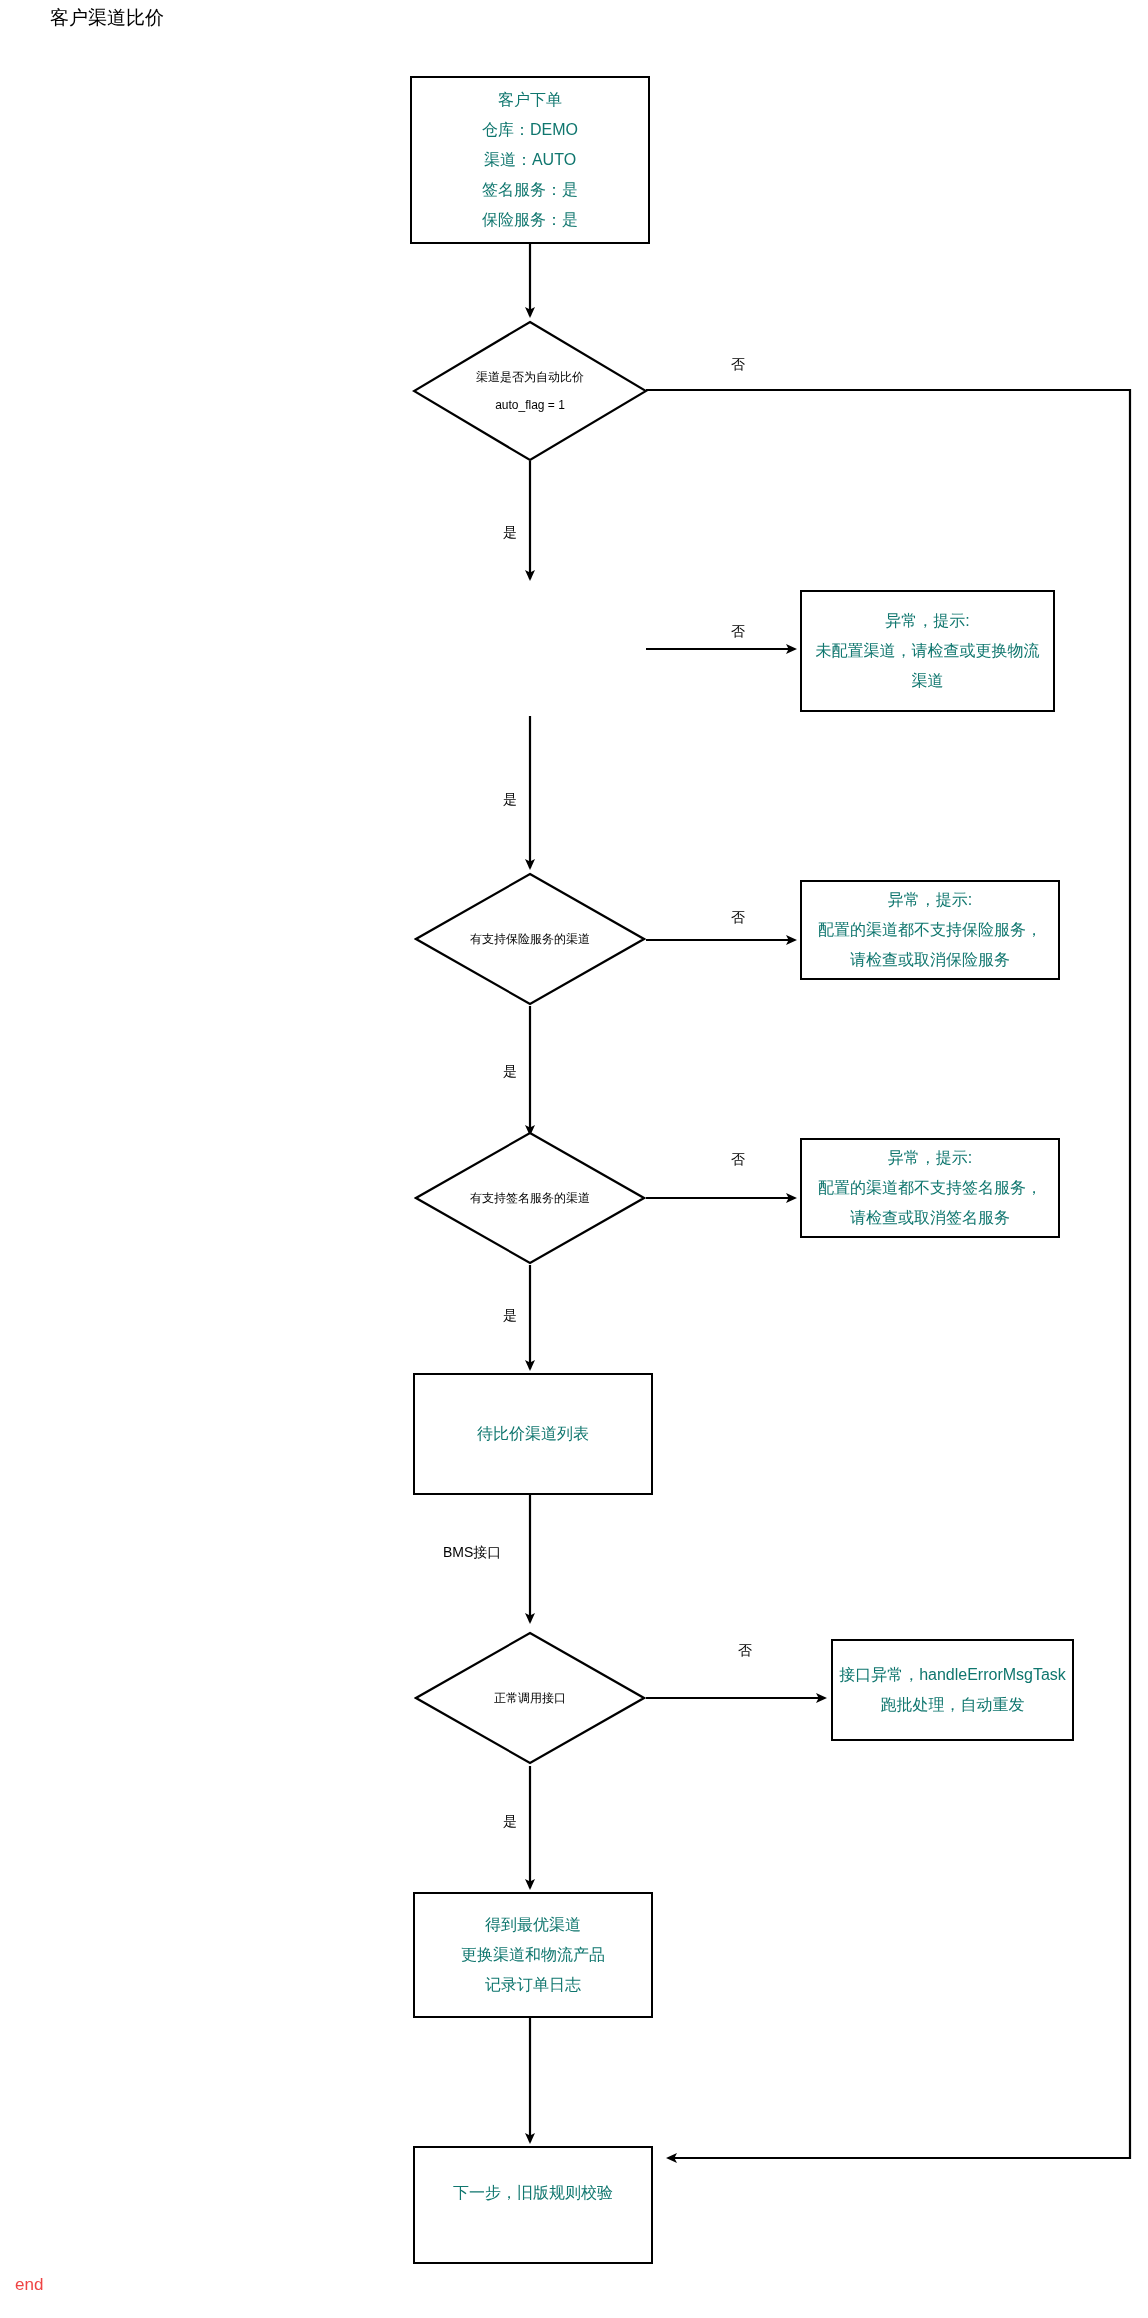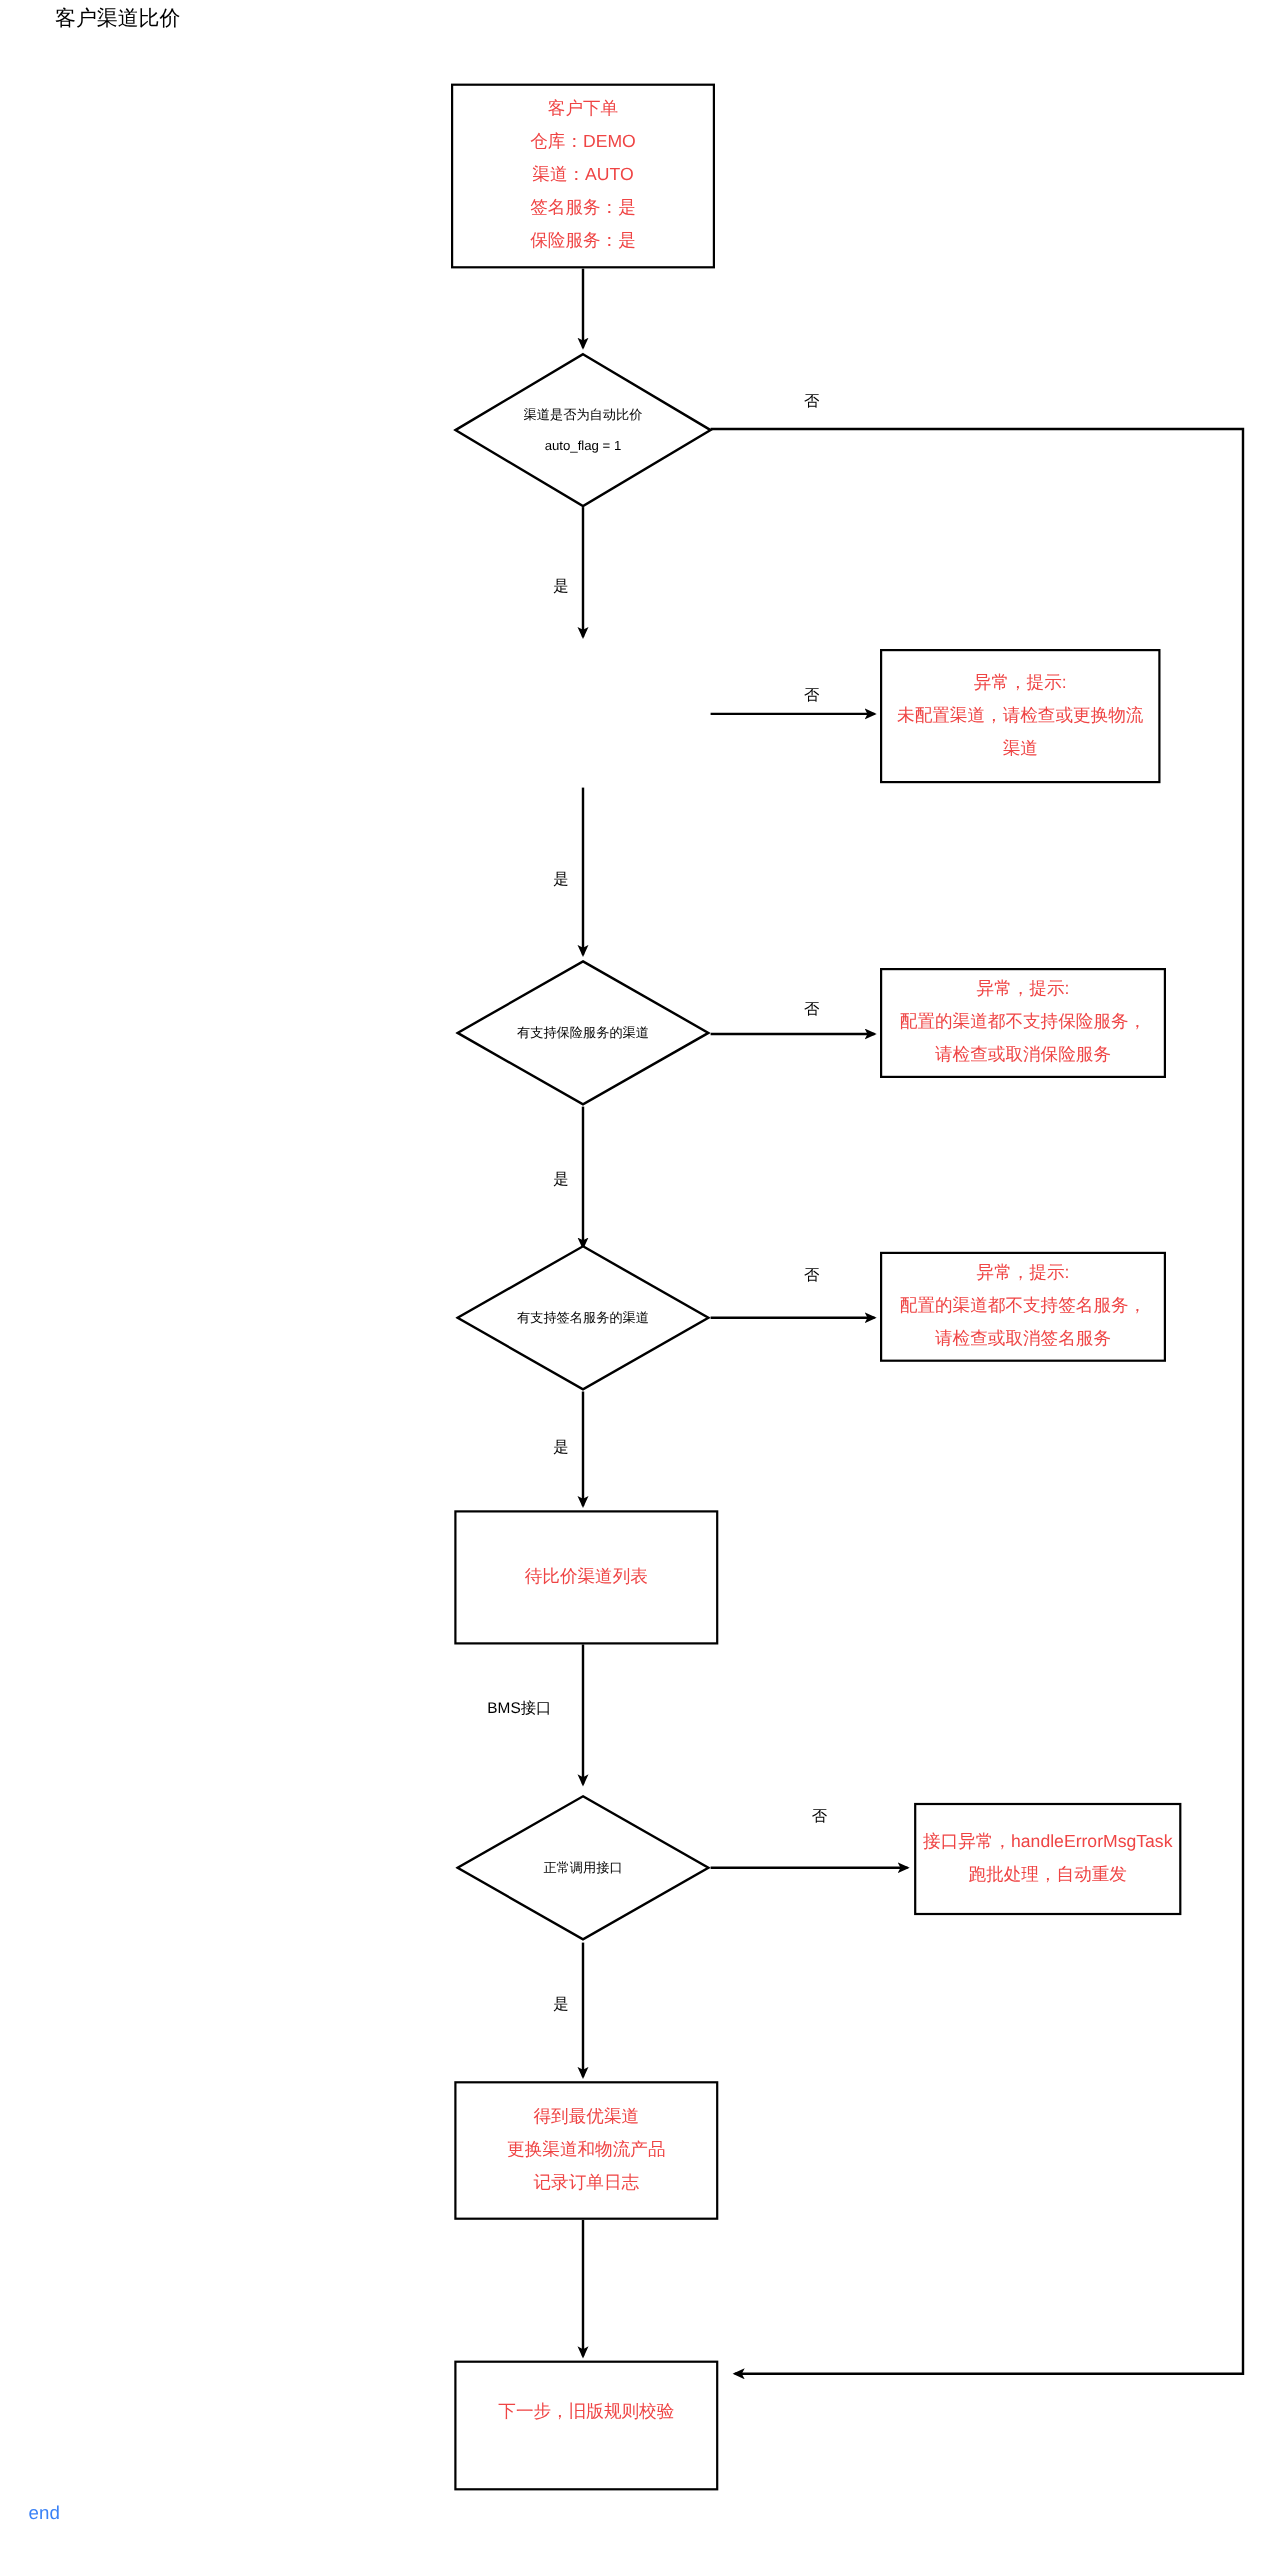--- a/index.html
+++ b/index.html
@@ -29,21 +29,21 @@
   .node {
     position: absolute;
     box-sizing: border-box;
     display: flex;
     flex-direction: column;
     align-items: center;
     justify-content: center;
     text-align: center;
     font-size: 16px;
     line-height: 30px;
-    color: #ef4444;
+    color: #0f766e;
   }
   .box {
     border: 2px solid #000000;
     background: #ffffff;
   }
   .diamond-wrap {
     position: absolute;
     display: flex;
     align-items: center;
     justify-content: center;
@@ -68,25 +68,25 @@
     left: 10px;
     top: 5px;
     font-size: 19px;
     line-height: 26px;
     color: #000000;
     white-space: nowrap;
     margin-left: 40px;
   }
   .end-label {
     position: absolute;
-    left: 26px;
+    left: 15px;
     top: 2274px;
     font-size: 17px;
     line-height: 22px;
-    color: #3b82f6;
+    color: #ef4444;
   }
   .edge-label {
     position: absolute;
     font-size: 14px;
     line-height: 18px;
     color: #000000;
     background: #ffffff;
     padding: 0 3px;
     white-space: nowrap;
   }

